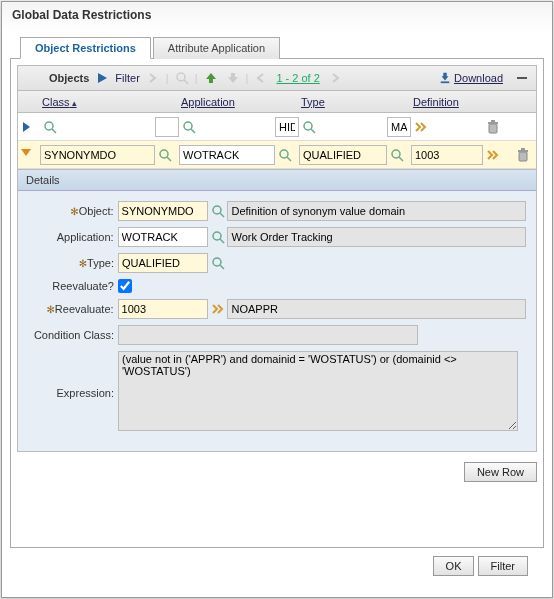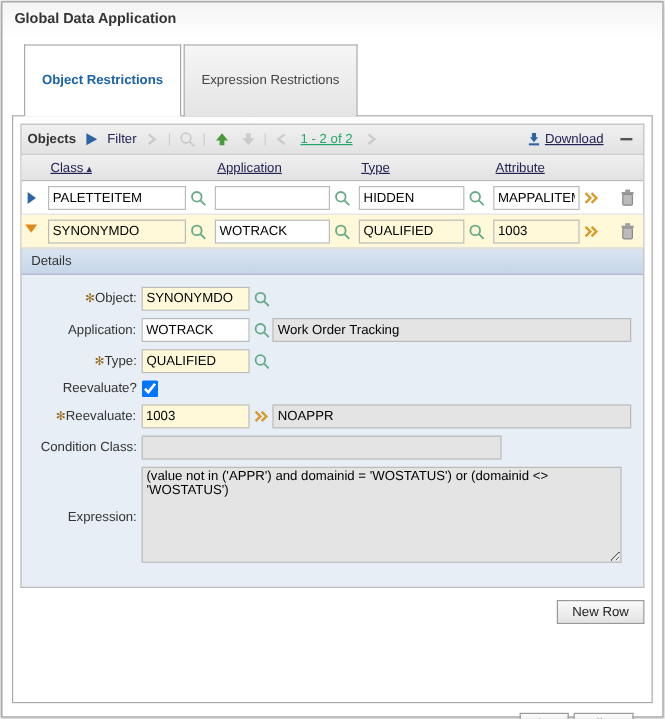--- a/index.html
+++ b/index.html
@@ -27,21 +27,21 @@
     color: #333;
   }
   .dialog-body {
     padding: 8px;
   }
   .tabs {
     display: flex;
     margin-left: 10px;
   }
   .tab {
-    padding: 23px 14px;
+    padding: 4px 14px;
     border: 1px solid #aaa;
     background: linear-gradient(#f6f6f6, #e4e4e4);
     font-size: 11px;
     color: #444;
     border-bottom: none;
     cursor: pointer;
     position: relative;
     top: 1px;
   }
   .tab.active {
@@ -60,21 +60,21 @@
   }
   .toolbar {
     display: flex;
     align-items: center;
     background: linear-gradient(#f0f0f0, #e2e2e2);
     border: 1px solid #bbb;
     padding: 2px 5px;
     height: 26px;
     gap: 4px;
   }
-  .toolbar .label { font-weight: bold; color: #333; }
+  .toolbar .label { font-weight: bold; color: #333; margin-left: 26px; }
   .spacer { flex: 1; }
   .btn-icon {
     width: 18px; height: 18px;
     display: inline-flex; align-items: center; justify-content: center;
     cursor: pointer;
   }
   .btn-icon svg { width: 14px; height: 14px; }
   .chev-dis { opacity: .3; }
   a.download { color: #225; text-decoration: underline; cursor: pointer; display:flex; align-items:center; gap:3px;}
   .paginator { display: flex; align-items: center; gap: 3px; color: #555; }
@@ -193,26 +193,26 @@
   }
   .dialog-actions {
     text-align: right;
     padding: 8px 16px 0 0;
   }
 </style>
 </head>
 <body>
 
 <div class="dialog">
-  <div class="dialog-title">Global Data Application</div>
+  <div class="dialog-title">Global Data Restrictions</div>
 
   <div class="dialog-body">
     <div class="tabs">
       <div class="tab active">Object Restrictions</div>
-      <div class="tab">Expression Restrictions</div>
+      <div class="tab">Attribute Application</div>
     </div>
 
     <div class="panel">
 
       <div class="toolbar">
         <span class="label">Objects</span>
         <span class="btn-icon">
           <svg viewBox="0 0 14 14">
               <polygon points="3,2 12,7 3,12" fill="#2b65a5"></polygon>
             </svg>
@@ -272,28 +272,27 @@
 
       <div class="grid">
         <div class="grid-header">
           <div></div>
           <div class="hcell sort">Class</div>
           <div></div>
           <div class="hcell">Application</div>
           <div></div>
           <div class="hcell">Type</div>
           <div></div>
-          <div class="hcell">Attribute</div>
+          <div class="hcell">Definition</div>
           <div></div>
           <div></div>
         </div>
 
         <div class="grid-row">
           <div class="tri"></div>
-          <input class="cell-input" value="PALETTEITEM" style="">
           <span class="lookup-icon">
               <svg viewBox="0 0 14 14">
                 <circle cx="6" cy="6" r="4" stroke="#6a8" stroke-width="1.5" fill="none"></circle>
                 <line x1="9" y1="9" x2="13" y2="13" stroke="#6a8" stroke-width="1.5"></line>
               </svg>
             </span>
           <input class="cell-input" value="" style="">
           <span class="lookup-icon">
               <svg viewBox="0 0 14 14">
                 <circle cx="6" cy="6" r="4" stroke="#6a8" stroke-width="1.5" fill="none"></circle>
@@ -369,20 +368,21 @@
 
           <div class="form-row">
             <div class="form-label"><span class="req"></span><span>Object:</span></div>
             <input class="fcontrol yellow w80" value="SYNONYMDO" style="">
             <span class="lookup-icon">
                 <svg viewBox="0 0 14 14">
                   <circle cx="6" cy="6" r="4" stroke="#6a8" stroke-width="1.5" fill="none"></circle>
                   <line x1="9" y1="9" x2="13" y2="13" stroke="#6a8" stroke-width="1.5"></line>
                 </svg>
               </span>
+            <input class="fcontrol ro wdesc" readonly="" value="Definition of synonym value domain" style="">
           </div>
 
           <div class="form-row">
             <div class="form-label">Application:</div>
             <input class="fcontrol w80" value="WOTRACK" style="">
             <span class="lookup-icon">
                 <svg viewBox="0 0 14 14">
                   <circle cx="6" cy="6" r="4" stroke="#6a8" stroke-width="1.5" fill="none"></circle>
                   <line x1="9" y1="9" x2="13" y2="13" stroke="#6a8" stroke-width="1.5"></line>
                 </svg>

